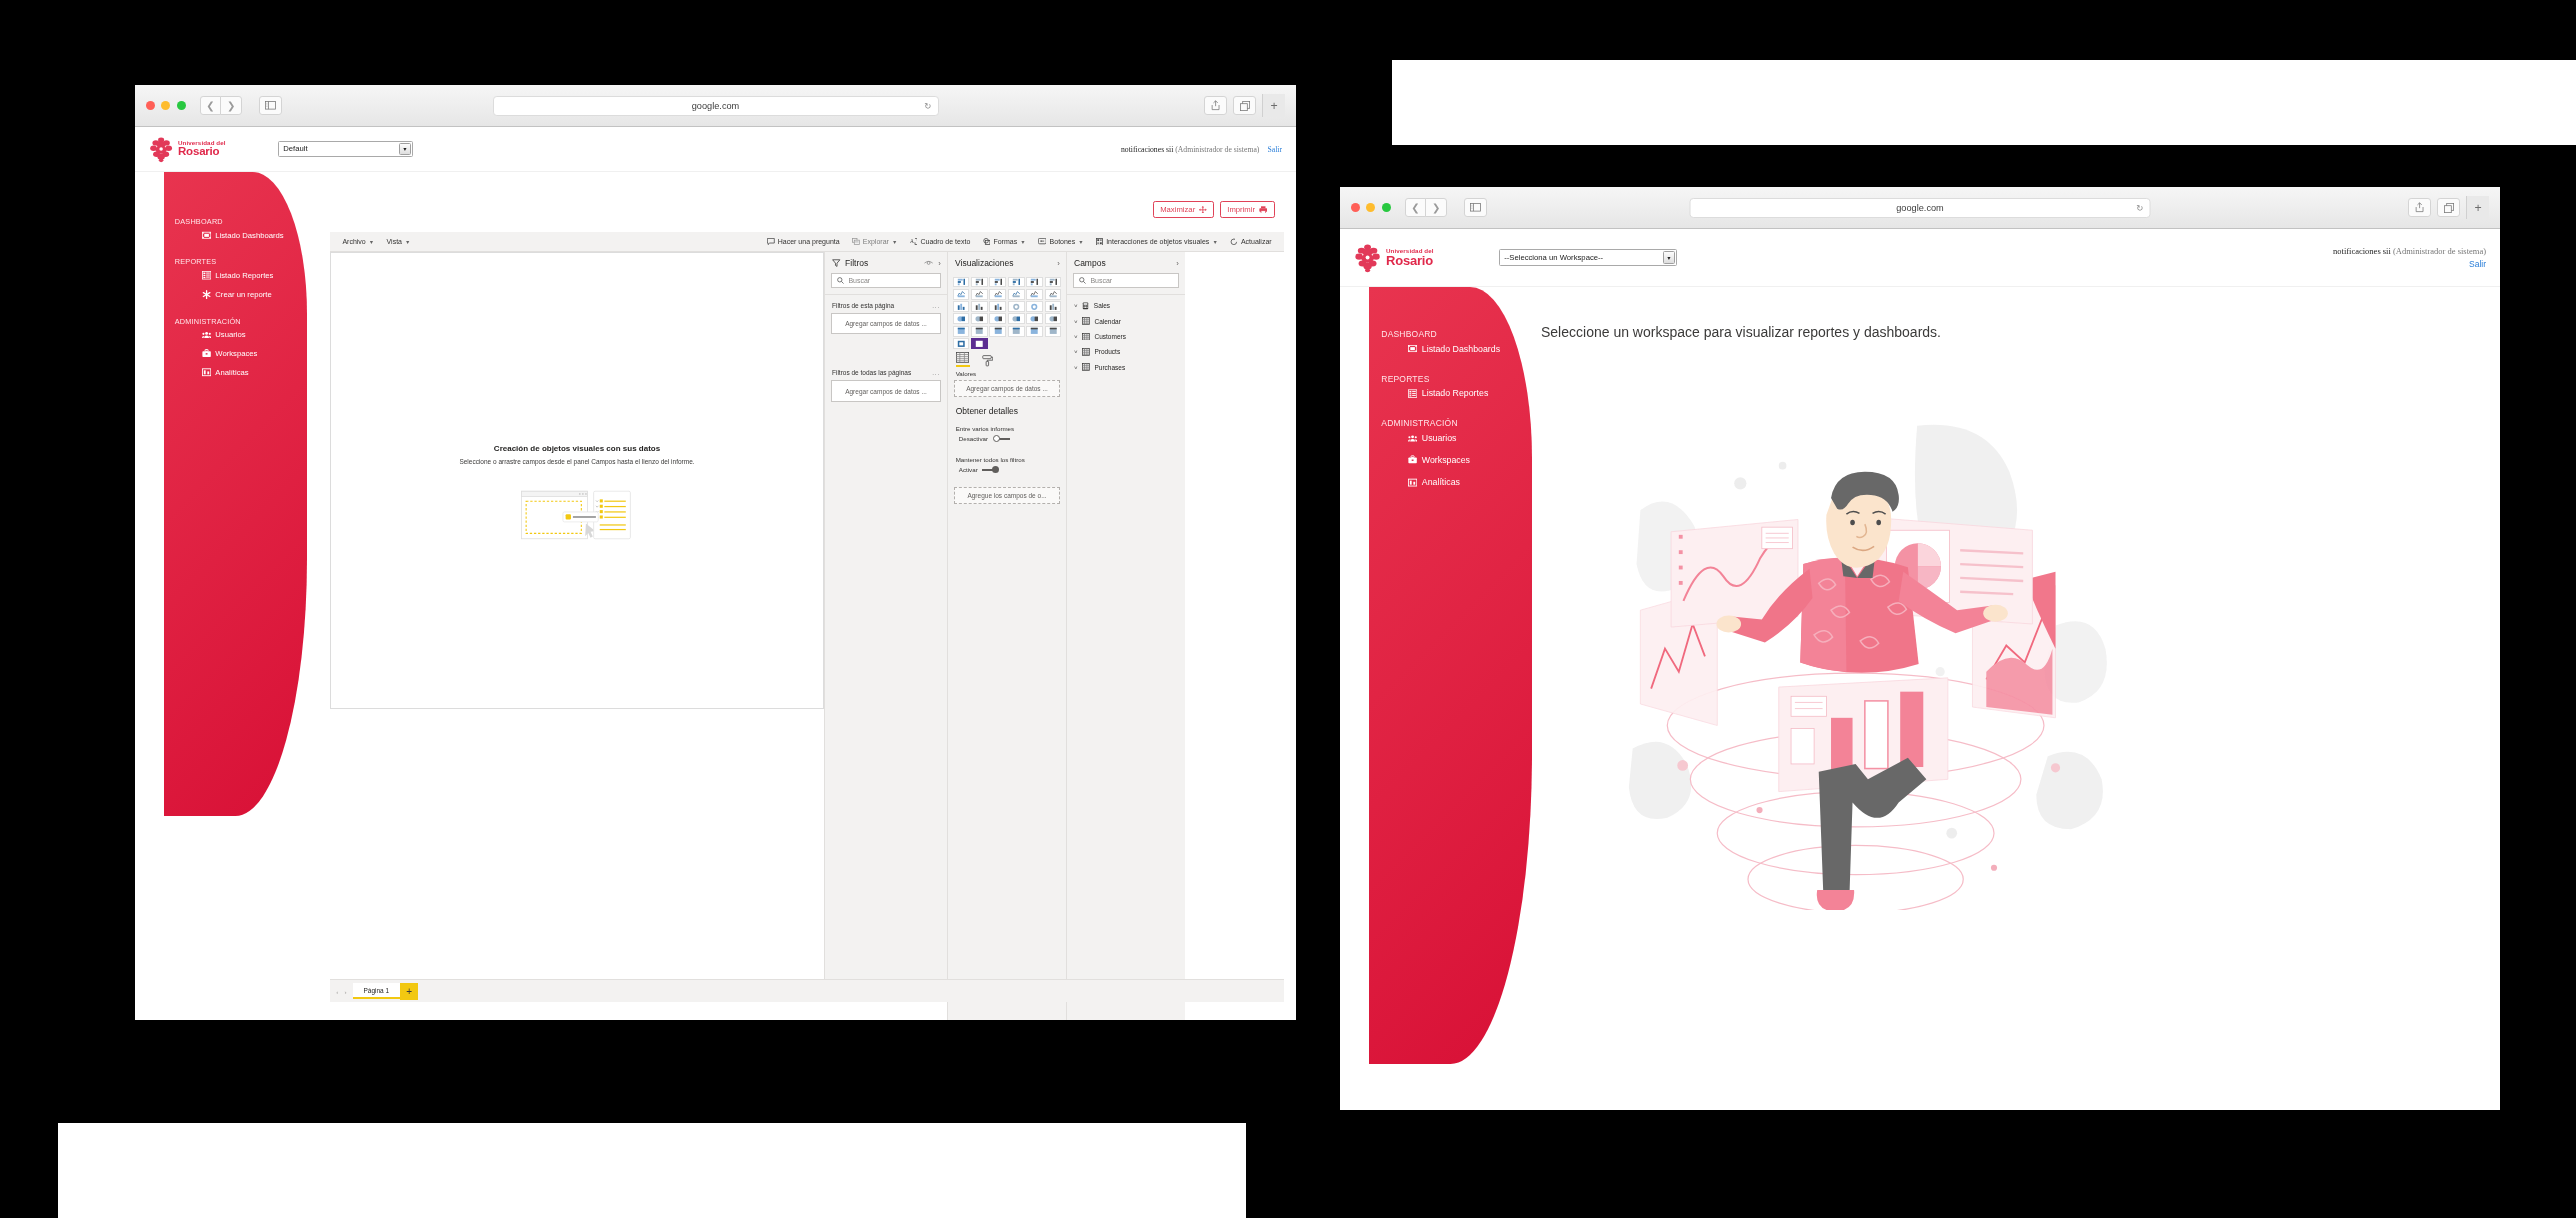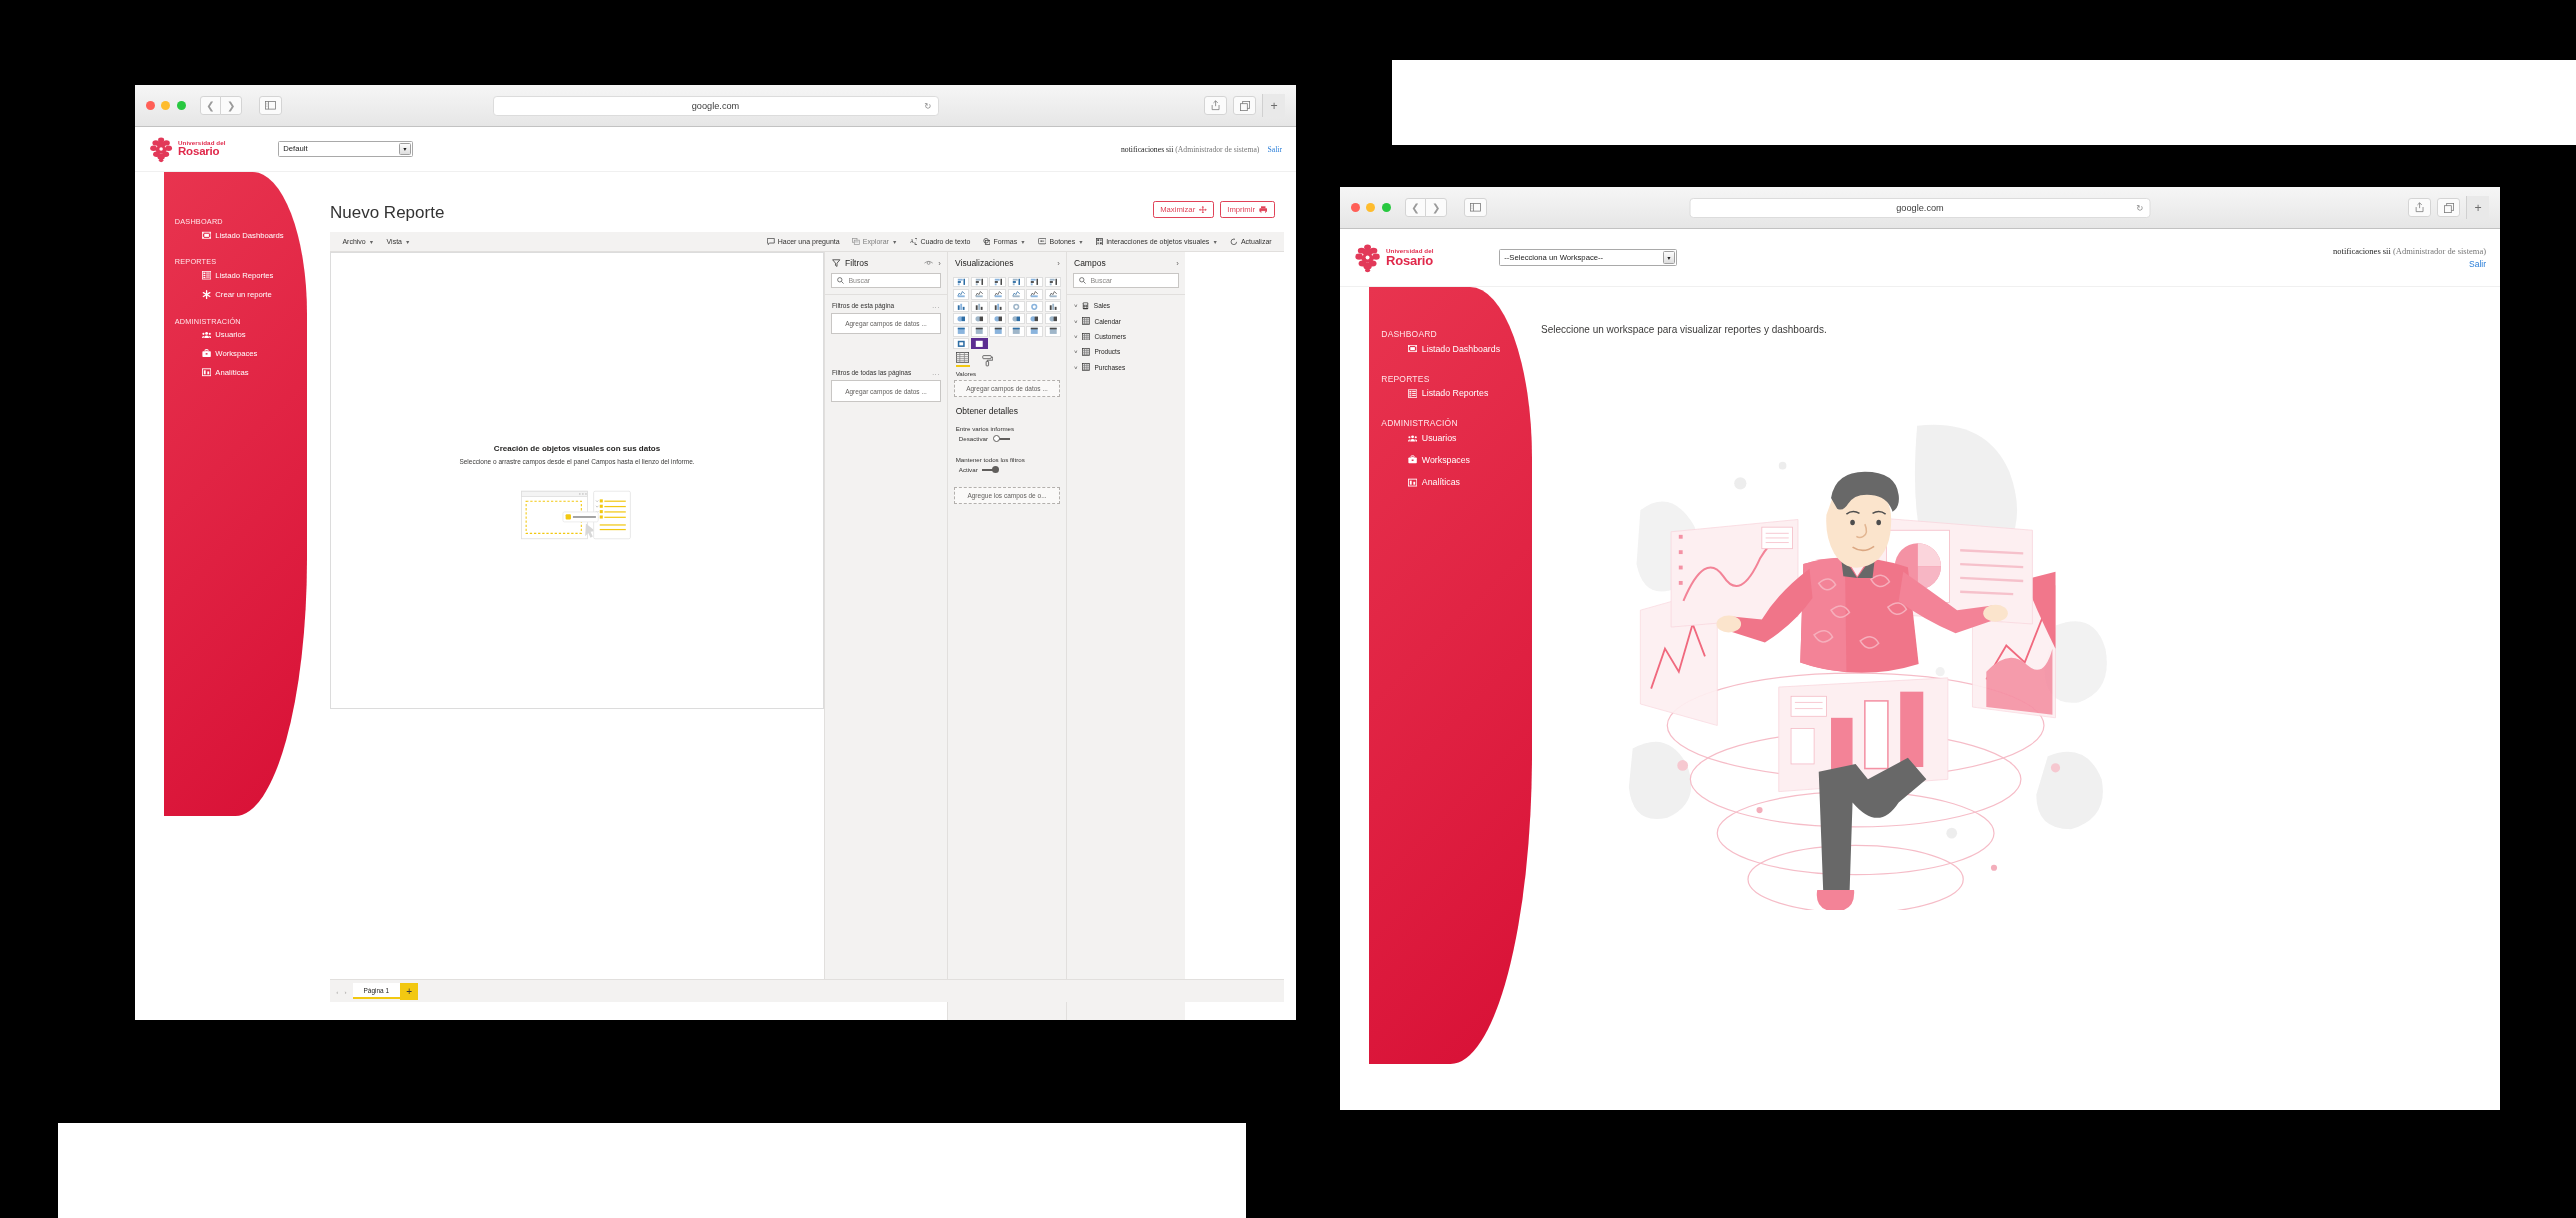--- a/index.html
+++ b/index.html
@@ -174,21 +174,21 @@
   .pagetab {
     background: #fff; border-bottom: 2.3px solid #f2c811; font-size: 6.5px; color: #252423;
     padding: 3.8px 10.8px; display: flex; align-items: center;
   }
   .pageadd {
     background: #f2c811; width: 18.5px; height: 17px; display: flex;
     align-items: center; justify-content: center; color: #3b3a39; font-size: 10px;
   }
 
   
-  .w2-msg { font-size: 10px; color: #3b3a39; }
+  .w2-msg { font-size: 14px; color: #3b3a39; }
   .illus { position: absolute; opacity: .92; }
 
   svg { display: block; }
 </style>
 </head>
 <body>
 
 <div class="stage">
 
   <div class="plate plate-tr"></div>
@@ -347,23 +347,20 @@
             <svg width="9.2" height="8.5" viewBox="0 0 12 11">
                 <rect x="0.5" y="1" width="11" height="9" fill="none" stroke="#fff" stroke-width="1.2"></rect>
                 <rect x="2.4" y="3" width="2.4" height="5.2" fill="#fff"></rect>
                 <rect x="7" y="4.4" width="2.4" height="3.8" fill="#fff"></rect>
               </svg>
           </span>
           <span>Analíticas</span>
         </div>
       </div>
 
-      <div style="position:absolute; left:195px; top:31px; width:954px;">
-        <div class="report-title">Nuevo Reporte</div>
-      </div>
       <div style="position:absolute; right:21.5px; top:29px; display:flex; gap:6.2px;">
         <button class="btn-outline">
           <span>Maximizar</span>
           <span>
             <svg width="7.7" height="7.7" viewBox="0 0 10 10">
                 <g stroke="#e04257" stroke-width="1.1">
                   <line x1="5" y1="0.8" x2="5" y2="9.2"></line>
                   <line x1="0.8" y1="5" x2="9.2" y2="5"></line>
                 </g>
                 <g fill="#e04257">

